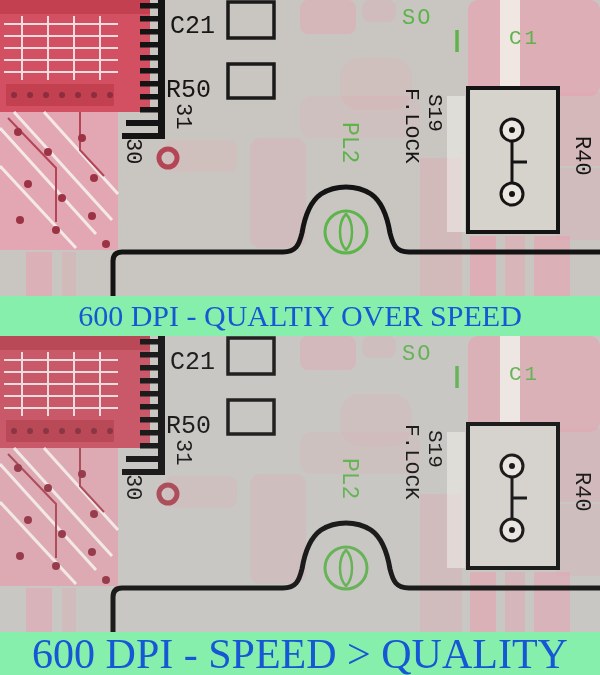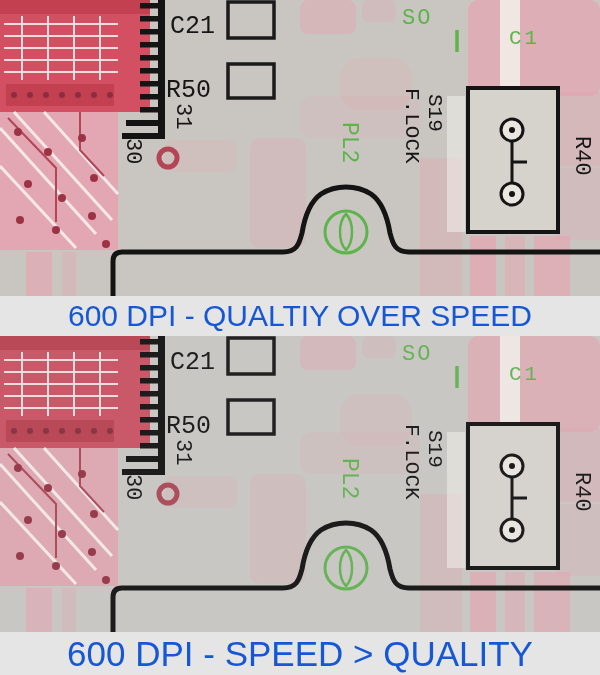--- a/index.html
+++ b/index.html
@@ -1,22 +1,22 @@
 <!DOCTYPE html>
 <html><head>
 <meta charset="utf-8">
 <style>
   html,body{margin:0;padding:0;background:#ffffff;}
   .page{width:600px;height:675px;display:flex;flex-direction:column;overflow:hidden;background:#fff;}
   .panel{display:block;width:600px;height:296px;flex:0 0 auto;}
   .panel.speed{filter:contrast(0.93) saturate(0.9) brightness(1.03) blur(0.3px);}
-  .caption{background:#e5e5e5;display:flex;align-items:center;justify-content:center;
-           font-family:Liberation Sans, sans-serif;color:#1557d4;flex:0 0 auto;white-space:nowrap;}
+  .caption{background:#86efac;display:flex;align-items:center;justify-content:center;
+           font-family:Liberation Serif, serif;color:#1557d4;flex:0 0 auto;white-space:nowrap;}
   .caption.top{height:40px;font-size:30px;}
-  .caption.bottom{height:43px;font-size:35px;}
+  .caption.bottom{height:43px;font-size:42px;}
   svg text{font-family:"Liberation Mono","DejaVu Sans Mono",monospace;}
   .hidden-defs{position:absolute;width:0;height:0;overflow:hidden;}
 </style>
 </head>
 <body>
 
 <svg class="hidden-defs" aria-hidden="true">
   <defs>
     <symbol id="pcb-art" viewBox="0 0 600 296">
       <g>

